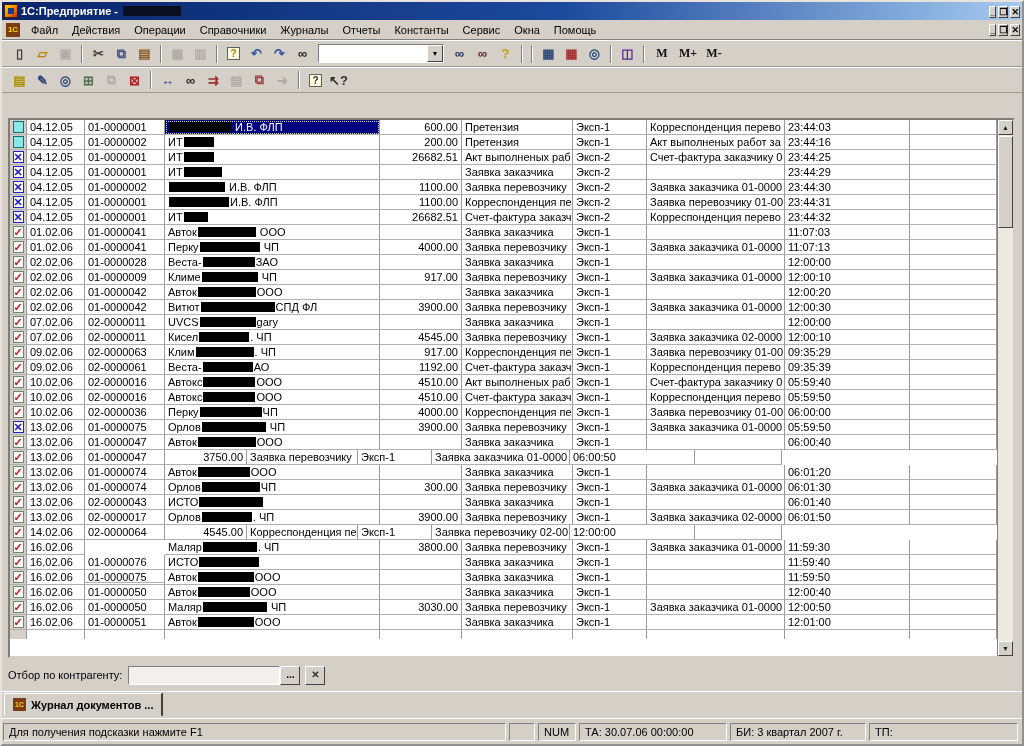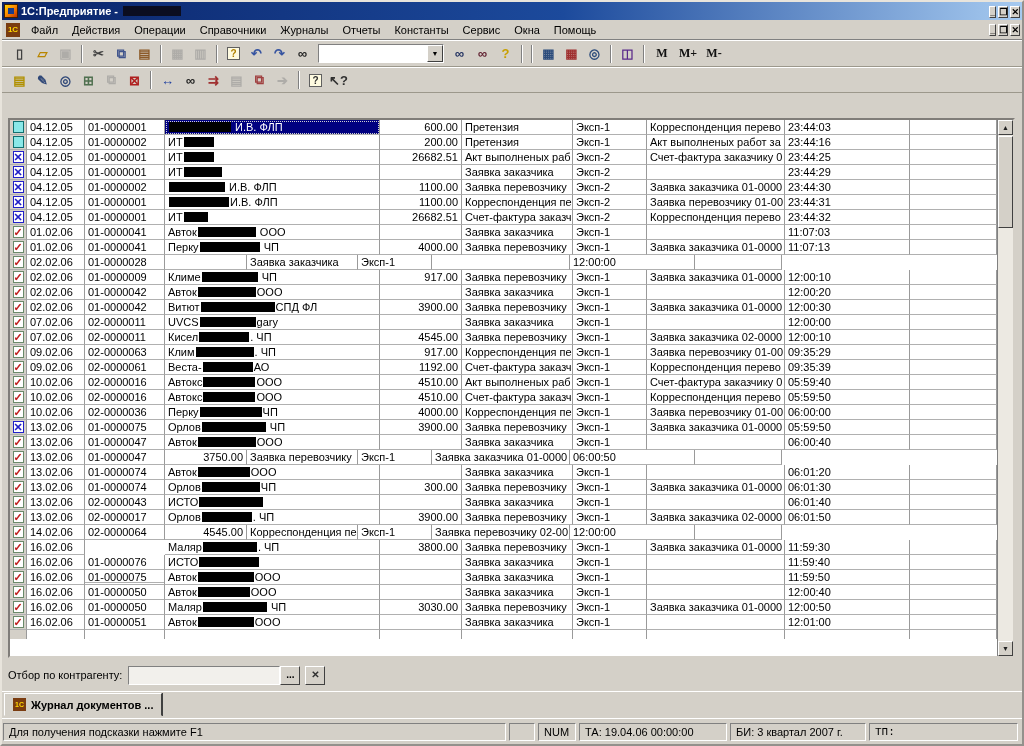--- a/index.html
+++ b/index.html
@@ -119,21 +119,21 @@
   
   .statusbar { position:absolute; left:2px; right:2px; bottom:2px; height:26px; background:#d4d0c8;
     border-top:1px solid #fff; display:flex; align-items:center; padding:0 1px; }
   .spanel { height:18px; line-height:16px; padding:0 5px; margin-right:3px; white-space:nowrap; overflow:hidden;
     border:1px solid; border-color:#808080 #fff #fff #808080; }
   .spanel.msg { flex:0 0 503px; }
   .spanel.blank { flex:0 0 26px; }
   .spanel.num { flex:0 0 38px; }
   .spanel.ta { flex:0 0 148px; }
   .spanel.bi { flex:0 0 136px; }
-  .spanel.tp { flex:1;font-family:Liberation Mono, monospace; }
+  .spanel.tp { flex:1; }
 </style>
 </head>
 <body>
 
 <div class="frame"></div>
 
 <div class="titlebar">
   <span class="app-logo"></span>
   <span>1С:Предприятие -</span>
   <span class="title-redaction"></span>
@@ -413,20 +413,21 @@
           <div class="tcell" style="width: 138px;">Заявка заказчика 01-0000</div>
           <div class="tcell" style="width: 125px;">11:07:13</div>
           <div class="tcell" style="width: 87px;"></div>
         </div>
         <div class="trow">
           <div class="tcell icon-cell" style="width: 17px;">
             <span class="ric posted">✓</span>
           </div>
           <div class="tcell" style="width: 58px;">02.02.06</div>
           <div class="tcell" style="width: 80px;">01-0000028</div>
+          <div class="tcell" style="width: 215px;">Веста-<span class="redact" style="width: 52px;"></span>ЗАО</div>
           <div class="tcell sum" style="width: 82px;"></div>
           <div class="tcell" style="width: 111px;">Заявка заказчика</div>
           <div class="tcell" style="width: 74px;">Эксп-1</div>
           <div class="tcell" style="width: 138px;"></div>
           <div class="tcell" style="width: 125px;">12:00:00</div>
           <div class="tcell" style="width: 87px;"></div>
         </div>
         <div class="trow">
           <div class="tcell icon-cell" style="width: 17px;">
             <span class="ric posted">✓</span>
@@ -793,16 +794,16 @@
   <div class="tab">
     <span class="tab-icon"></span>
     <span>Журнал документов  ...</span>
   </div>
 </div>
 
 <div class="statusbar">
   <span class="spanel msg">Для получения подсказки нажмите F1</span>
   <span class="spanel blank"></span>
   <span class="spanel num">NUM</span>
-  <span class="spanel ta">ТА: 19.04.06  00:00:00</span>
+  <span class="spanel ta">ТА: 30.07.06  00:00:00</span>
   <span class="spanel bi">БИ: 3 квартал 2007 г.</span>
   <span class="spanel tp">ТП:</span>
 </div>
 
 </body></html>

